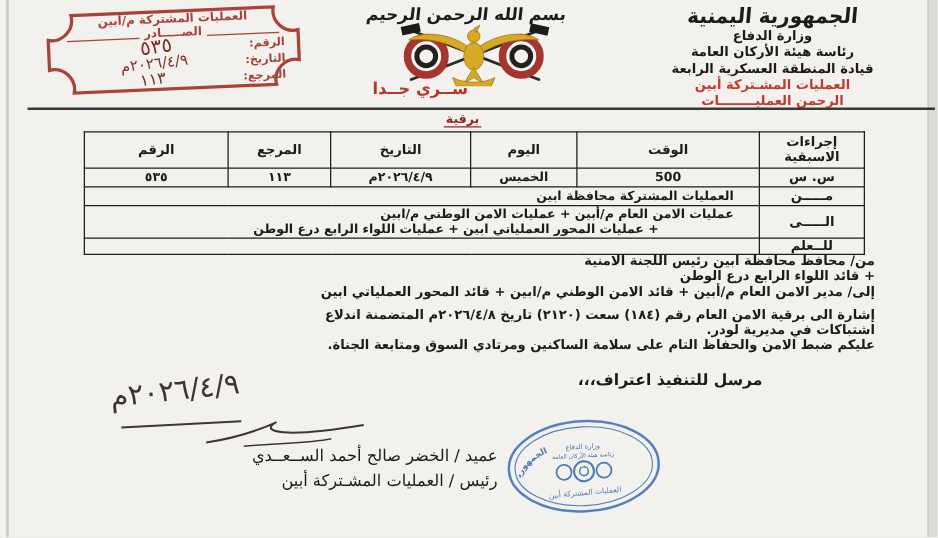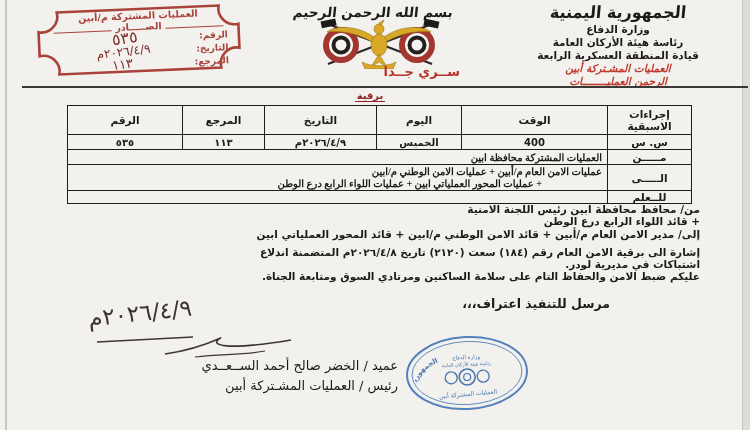--- a/index.html
+++ b/index.html
@@ -21,37 +21,37 @@
   .out-row .val{flex:1;text-align:center;}
   .hw{font-family:"DejaVu Sans",sans-serif;font-weight:normal;color:#7c2e28;display:inline-block;}
   .hw-num{font-size:16px;letter-spacing:5px;transform:rotate(-6deg);}
   .hw-date{font-size:12px;transform:rotate(-4deg);}
   .hw-ref{font-size:13px;letter-spacing:2px;transform:rotate(-5deg);}
 
   
   .letterhead{position:absolute;right:6px;top:3px;width:252px;text-align:center;}
   .republic{font-size:16px;font-weight:bold;transform:skewX(-5deg) scaleY(1.05);display:inline-block;margin-bottom:1px;}
   .lh-line{font-size:10.5px;font-weight:bold;line-height:13px;white-space:nowrap;}
-  .lh-red{color:#c03a2e;letter-spacing:0.5px;font-style:italic;}
+  .lh-red{color:#c03a2e;letter-spacing:0.5px;}
 
   
   .bismillah{position:absolute;left:280px;top:4px;width:186px;text-align:center;font-size:13.5px;font-weight:bold;white-space:nowrap;}
   .bismillah span{display:inline-block;transform:skewX(-6deg);}
   .emblem{position:absolute;left:296px;top:17px;width:166px;height:52px;}
-  .secret{position:absolute;left:298px;top:64px;width:162px;text-align:right;color:#b5342c;font-weight:bold;font-size:13px;letter-spacing:3px;white-space:nowrap;}
+  .secret{position:absolute;left:298px;top:64px;width:162px;text-align:left;color:#b5342c;font-weight:bold;font-size:13px;letter-spacing:3px;white-space:nowrap;}
   .rule{position:absolute;left:22px;right:2px;top:86px;border-top:2px solid #3a3834;}
   .doctype{position:absolute;left:0;right:10px;top:90px;text-align:center;font-size:10px;font-weight:bold;color:#8f2424;}
   .doctype span{border-bottom:1px solid #8f2424;padding:0 2px;}
 
   
   .tg{position:absolute;right:58px;top:105px;border-collapse:collapse;table-layout:fixed;}
   .tg td,.tg th{border:1.5px solid #1f1d1a;font-size:10px;font-weight:bold;padding:0 3px;white-space:nowrap;text-align:center;vertical-align:middle;}
   .tg th{font-size:10.5px;white-space:normal;line-height:12px;}
   .tg .lbl{font-size:10.5px;}
-  .tg .txt-r{text-align:right;padding-right:5px;font-family:Liberation Serif, serif;}
+  .tg .txt-r{text-align:right;padding-right:20px;}
   .tg .to-l2{padding-right:60px;}
 
   
   .body-block{position:absolute;right:50px;top:203px;width:650px;font-size:10.5px;font-weight:bold;text-align:right;line-height:12.3px;color:#17161
 4;}
   .body-block div{white-space:nowrap;}
   .para2{margin-top:6px;}
   .closing{position:absolute;right:140px;top:296px;font-size:12.5px;font-weight:bold;white-space:nowrap;}
 
   
@@ -143,21 +143,21 @@
         <tr style="height:29px">
       <th>إجراءات الاسبقية</th>
       <th>الوقت</th>
       <th>اليوم</th>
       <th>التاريخ</th>
       <th>المرجع</th>
       <th>الرقم</th>
     </tr>
     <tr style="height:15px">
       <td class="lbl">س. س</td>
-      <td>400</td>
+      <td>500</td>
       <td>الخميس</td>
       <td>٢٠٢٦/٤/٩م</td>
       <td>١١٣</td>
       <td>٥٣٥</td>
     </tr>
     <tr style="height:15px">
       <td class="lbl">مـــــن</td>
       <td colspan="5" class="txt-r">العمليات المشتركة محافظة ابين</td>
     </tr>
     <tr style="height:26px">

